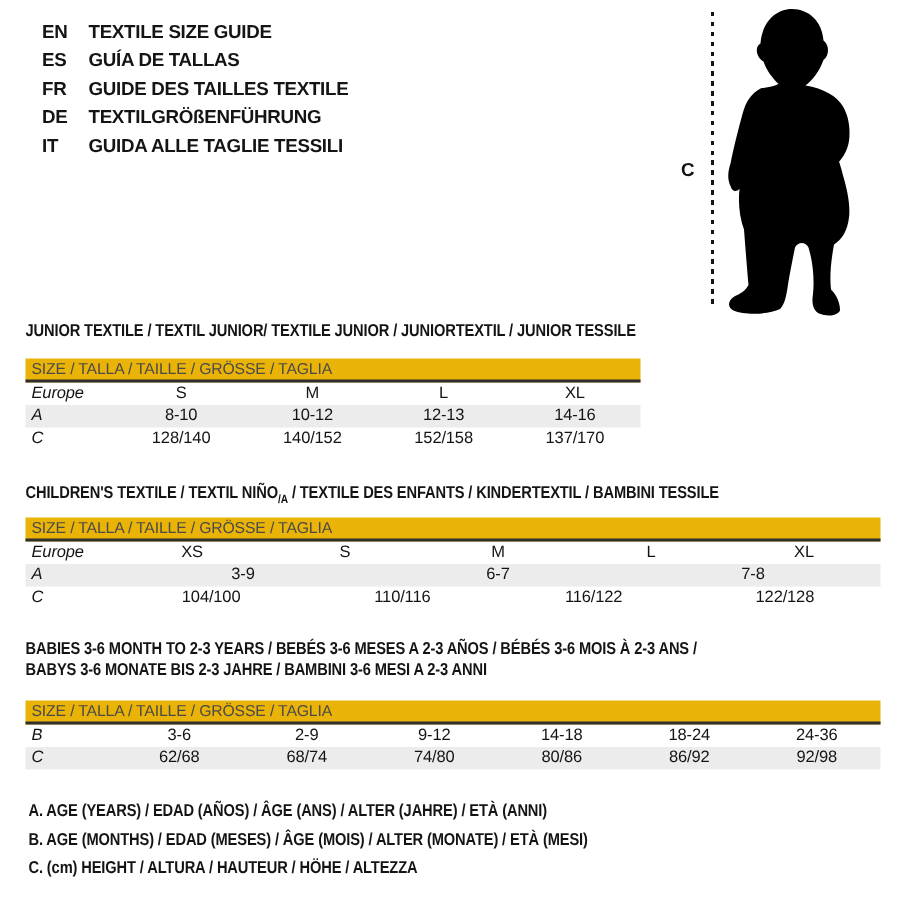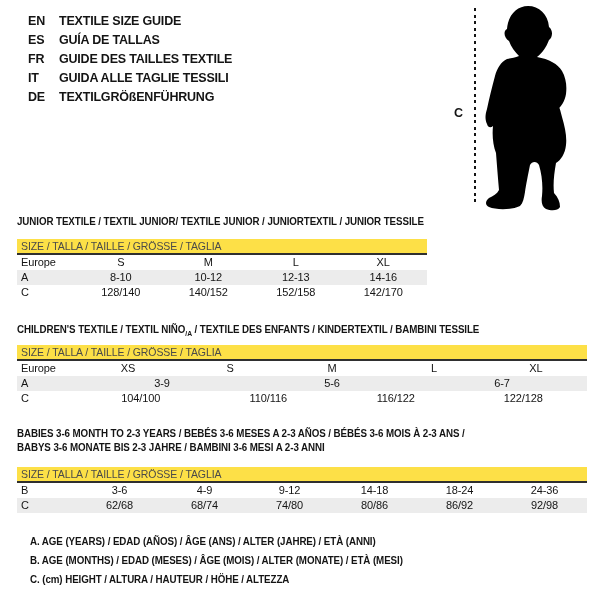--- a/index.html
+++ b/index.html
@@ -27,30 +27,30 @@
   #sec1-title { top:214px; }
   #sec2-title { top:322px; }
   #sec3-title { top:426px; }
   .sub { font-size:8px; vertical-align:sub; }
 
   
   .tbl { position:absolute; left:17px; }
   #tbl1 { top:239px; width:410px; }
   #tbl2 { top:345px; width:570px; }
   #tbl3 { top:467px; width:570px; }
-  .thead { height:14px; line-height:14px; background:#fde047; color:#4a4a4a;
+  .thead { height:14px; line-height:14px; background:#eab308; color:#4a4a4a;
            font-size:10.5px; padding-left:4px; letter-spacing:-0.1px;
            border-bottom:2px solid #2f2f2f; }
   .trow { display:flex; height:15px; line-height:15px; font-size:11px; letter-spacing:-0.1px; }
   .trow.shaded { background:#ececec; }
-  .tlabel { width:60px; padding-left:4px; box-sizing:border-box; }
+  .tlabel { width:60px; padding-left:4px; box-sizing:border-box;font-style:italic; }
   .tcell { flex:1; text-align:center; }
 
   
-  .legend { position:absolute; left:30px; top:532px; }
+  .legend { position:absolute; left:19px; top:532px; }
   .legend-line { height:19px; line-height:19px; font-weight:700; font-size:11.5px;
                  white-space:nowrap; letter-spacing:-0.1px;
                  transform:scaleX(0.85); transform-origin:0 0; }
 </style>
 </head>
 <body>
 
 <div class="canvas">
 
   <div class="lang-list">
@@ -60,26 +60,26 @@
     </div>
     <div class="lang-row">
       <span class="lang-code">ES</span>
       <span class="lang-label">GUÍA DE TALLAS</span>
     </div>
     <div class="lang-row">
       <span class="lang-code">FR</span>
       <span class="lang-label">GUIDE DES TAILLES TEXTILE</span>
     </div>
     <div class="lang-row">
+      <span class="lang-code">DE</span>
+      <span class="lang-label">TEXTILGRÖßENFÜHRUNG</span>
+    </div>
+    <div class="lang-row">
       <span class="lang-code">IT</span>
       <span class="lang-label">GUIDA ALLE TAGLIE TESSILI</span>
-    </div>
-    <div class="lang-row">
-      <span class="lang-code">DE</span>
-      <span class="lang-label">TEXTILGRÖßENFÜHRUNG</span>
     </div>
   </div>
 
   <div class="figure-line"></div>
   <div class="figure-c">C</div>
   <svg class="baby-svg" width="88" height="210" viewBox="0 0 88 210" xmlns="http://www.w3.org/2000/svg">
     <path fill="#000000" d="M44 2
       C 55 2, 64 10, 65 23
       C 69 26, 69 33, 65 36
       C 62 44, 58 49, 53 53
@@ -129,60 +129,60 @@
       <span class="tcell">8-10</span>
       <span class="tcell">10-12</span>
       <span class="tcell">12-13</span>
       <span class="tcell">14-16</span>
     </div>
     <div class="trow">
       <span class="tlabel">C</span>
       <span class="tcell">128/140</span>
       <span class="tcell">140/152</span>
       <span class="tcell">152/158</span>
-      <span class="tcell">142/170</span>
+      <span class="tcell">137/170</span>
     </div>
   </div>
 
   <div class="sec-title" id="sec2-title"><span>CHILDREN'S TEXTILE / TEXTIL NIÑO</span><span class="sub">/A</span><span> / TEXTILE DES ENFANTS / KINDERTEXTIL / BAMBINI TESSILE</span></div>
   <div class="tbl" id="tbl2">
     <div class="thead">SIZE / TALLA / TAILLE / GRÖSSE / TAGLIA</div>
     <div class="trow">
       <span class="tlabel">Europe</span>
       <span class="tcell">XS</span>
       <span class="tcell">S</span>
       <span class="tcell">M</span>
       <span class="tcell">L</span>
       <span class="tcell">XL</span>
     </div>
     <div class="trow shaded">
       <span class="tlabel">A</span>
       <span class="tcell">3-9</span>
-      <span class="tcell">5-6</span>
       <span class="tcell">6-7</span>
+      <span class="tcell">7-8</span>
     </div>
     <div class="trow">
       <span class="tlabel">C</span>
       <span class="tcell">104/100</span>
       <span class="tcell">110/116</span>
       <span class="tcell">116/122</span>
       <span class="tcell">122/128</span>
     </div>
   </div>
 
   <div class="sec-title" id="sec3-title">
     <div>BABIES 3-6 MONTH TO 2-3 YEARS / BEBÉS 3-6 MESES A 2-3 AÑOS / BÉBÉS 3-6 MOIS À 2-3 ANS /</div>
     <div>BABYS 3-6 MONATE BIS 2-3 JAHRE / BAMBINI 3-6 MESI A 2-3 ANNI</div>
   </div>
   <div class="tbl" id="tbl3">
     <div class="thead">SIZE / TALLA / TAILLE / GRÖSSE / TAGLIA</div>
     <div class="trow">
       <span class="tlabel">B</span>
       <span class="tcell">3-6</span>
-      <span class="tcell">4-9</span>
+      <span class="tcell">2-9</span>
       <span class="tcell">9-12</span>
       <span class="tcell">14-18</span>
       <span class="tcell">18-24</span>
       <span class="tcell">24-36</span>
     </div>
     <div class="trow shaded">
       <span class="tlabel">C</span>
       <span class="tcell">62/68</span>
       <span class="tcell">68/74</span>
       <span class="tcell">74/80</span>

